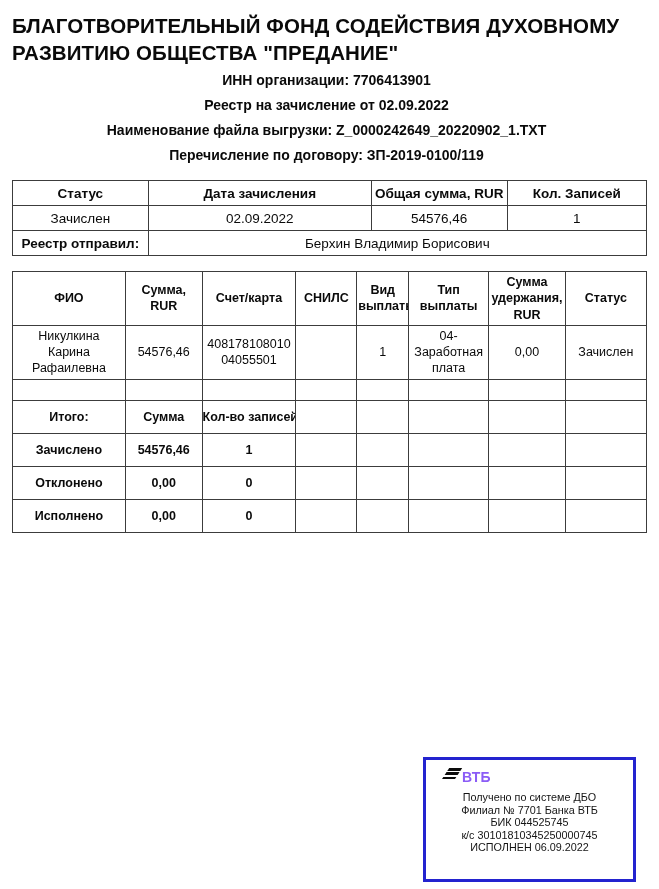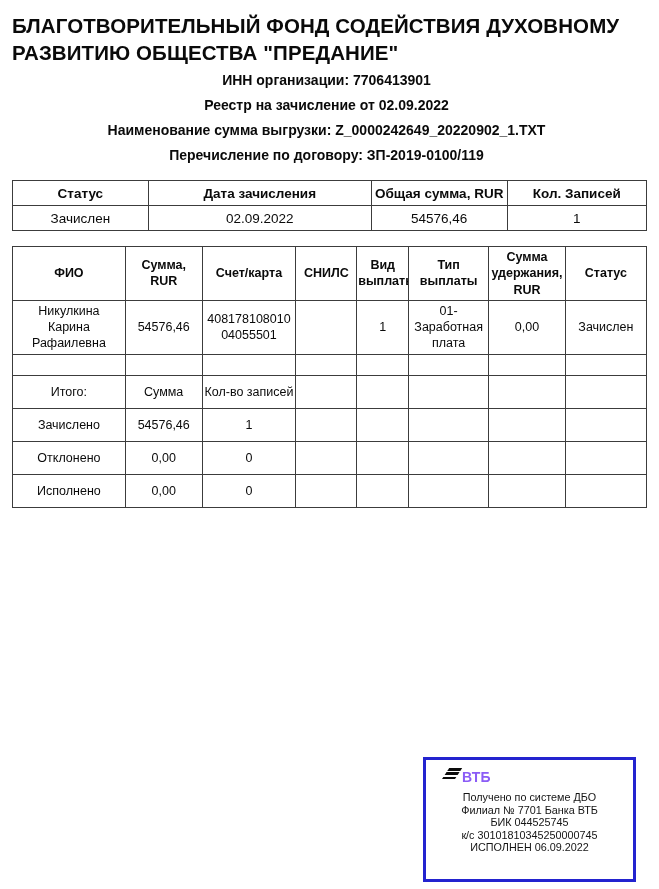--- a/index.html
+++ b/index.html
@@ -46,21 +46,21 @@
     overflow: hidden;
   }
   .t1 { margin-top: 17px; }
   .t1 th { font-weight: 700; }
   .t1 th, .t1 td { height: 25px; }
   .t2 { margin-top: 15px; }
   .t2 th, .t2 td { font-size: 12.5px; line-height: 1.3; }
   .t2 tr.head th { height: 44px; font-weight: 700; padding: 2px 1px; }
   .t2 tr.data td { height: 54px; }
   .t2 tr.empty td { height: 21px; }
-  .t2 tr.tot th, .t2 tr.tot td { height: 33px; font-weight: 400; margin-left: 44px; }
+  .t2 tr.tot th, .t2 tr.tot td { height: 33px; font-weight: 700; margin-left: 44px; }
   .brk { word-break: break-all; }
   .nowrap { white-space: nowrap; padding-left: 0; padding-right: 0; }
   .stamp {
     position: absolute;
     left: 423px; top: 757px;
     width: 213px; height: 125px;
     border: 3px solid var(--stamp-border);
     background: #fff;
     text-align: center;
     padding-top: 5px;
@@ -98,21 +98,21 @@
 </head>
 <body>
 
 <div class="doc">
 
   <h1 class="title">БЛАГОТВОРИТЕЛЬНЫЙ ФОНД СОДЕЙСТВИЯ ДУХОВНОМУ РАЗВИТИЮ ОБЩЕСТВА "ПРЕДАНИЕ"</h1>
 
   <div>
     <p class="meta-line">ИНН организации: 7706413901</p>
     <p class="meta-line">Реестр на зачисление от 02.09.2022</p>
-    <p class="meta-line">Наименование сумма выгрузки: Z_0000242649_20220902_1.TXT</p>
+    <p class="meta-line">Наименование файла выгрузки: Z_0000242649_20220902_1.TXT</p>
     <p class="meta-line">Перечисление по договору: ЗП-2019-0100/119</p>
   </div>
 
   <table class="t1">
     <colgroup>
       <col style="width:21.4%">
         <col style="width:35.2%">
         <col style="width:21.4%">
         <col style="width:22%">
     </colgroup>
@@ -121,20 +121,24 @@
         <th>Статус</th>
         <th>Дата зачисления</th>
         <th>Общая сумма, RUR</th>
         <th>Кол. Записей</th>
       </tr>
       <tr>
         <td>Зачислен</td>
         <td>02.09.2022</td>
         <td>54576,46</td>
         <td>1</td>
+      </tr>
+      <tr>
+        <th>Реестр отправил:</th>
+        <td colspan="3">Берхин Владимир Борисович</td>
       </tr>
     </tbody>
   </table>
 
   <table class="t2">
     <colgroup>
       <col style="width:17.8%">
         <col style="width:12.1%">
         <col style="width:14.8%">
         <col style="width:9.6%">
@@ -153,21 +157,21 @@
         <th>Тип выплаты</th>
         <th>Сумма удержания, RUR</th>
         <th>Статус</th>
       </tr>
       <tr class="data">
         <td>Никулкина Карина Рафаилевна</td>
         <td>54576,46</td>
         <td class="brk">40817810801004055501</td>
         <td></td>
         <td>1</td>
-        <td>01-Заработная плата</td>
+        <td>04-Заработная плата</td>
         <td>0,00</td>
         <td>Зачислен</td>
       </tr>
       <tr class="empty">
         <td></td>
           <td></td>
         <td></td>
           <td></td>
         <td></td>
           <td></td>

